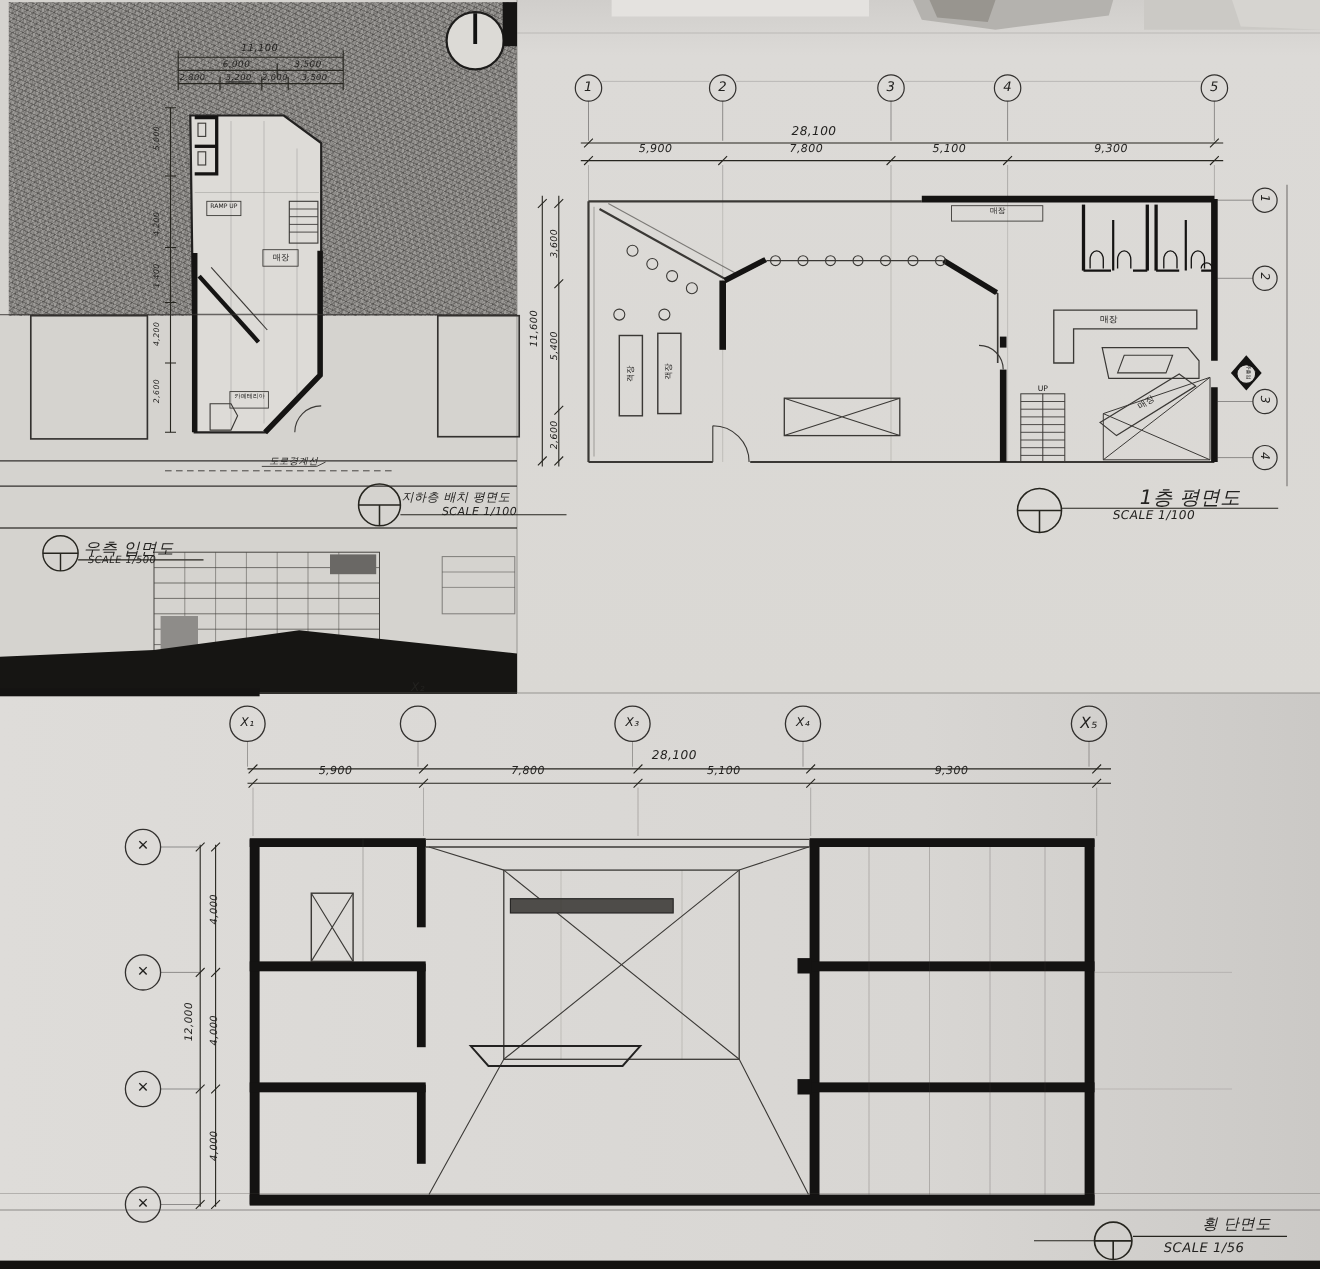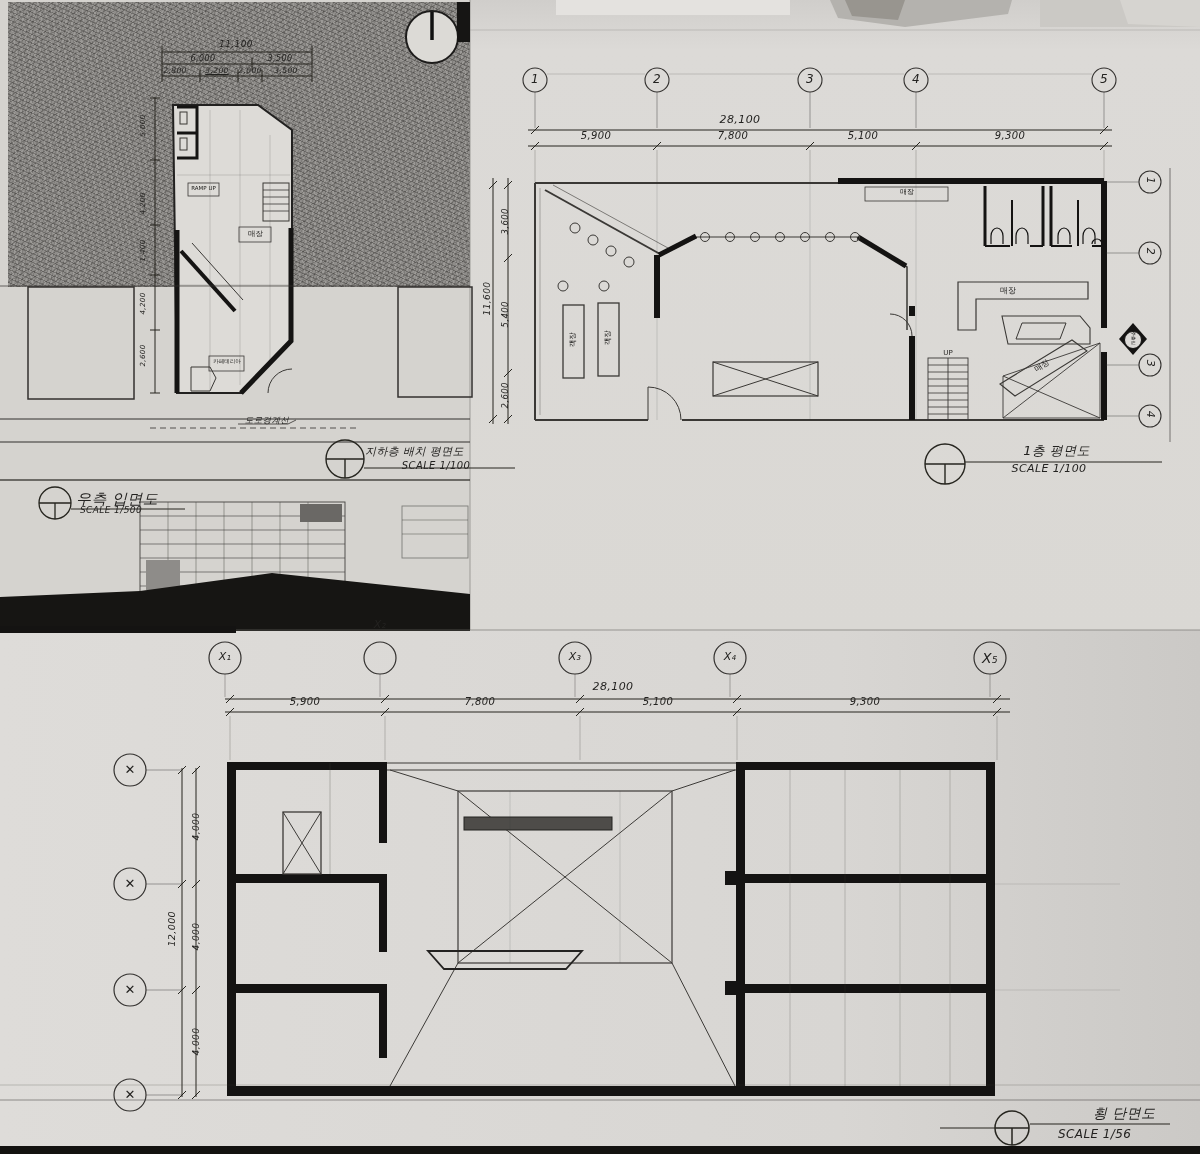--- a/index.html
+++ b/index.html
@@ -275,21 +275,21 @@
     <g fill="none" stroke="#26251f" stroke-width="1.5">
       <circle cx="1012" cy="1128" r="17"></circle>
       <path d="M995,1128 H1029 M1012,1128 V1145"></path>
       <path d="M940,1128 H995" stroke-width="1"></path>
       <line x1="1030" y1="1124" x2="1170" y2="1124" stroke-width="1.2"></line>
     </g>
     <rect x="0" y="1146" width="1200" height="8" fill="#131210"></rect>
   </svg>
 
   <div class="lbl hand" style="left:196px;top:40px;width:80px;font-size:9px;">11,100</div>
-  <div class="lbl hand" style="left:172px;top:55px;width:62px;font-size:8px;">6,000</div>
+  <div class="lbl hand" style="left:184px;top:55px;width:62px;font-size:8px;">6,000</div>
   <div class="lbl hand" style="left:249px;top:55px;width:62px;font-size:8px;">3,500</div>
   <div class="lbl hand" style="left:153px;top:67px;width:44px;font-size:7.5px;">2,800</div>
   <div class="lbl hand" style="left:196px;top:67px;width:42px;font-size:7.5px;text-decoration:underline;">3,200</div>
   <div class="lbl hand" style="left:236px;top:67px;width:28px;font-size:7.5px;">2,000</div>
   <div class="lbl hand" style="left:262px;top:67px;width:48px;font-size:7.5px;">3,500</div>
   <div class="lbl hand rotL" style="left:118px;top:122px;width:50px;font-size:7px;">5,000</div>
   <div class="lbl hand rotL" style="left:118px;top:200px;width:50px;font-size:7px;">4,200</div>
   <div class="lbl hand rotL" style="left:118px;top:247px;width:50px;font-size:7px;">1,400</div>
   <div class="lbl hand rotL" style="left:118px;top:300px;width:50px;font-size:7px;">4,200</div>
   <div class="lbl hand rotL" style="left:118px;top:352px;width:50px;font-size:7px;">2,600</div>
@@ -321,21 +321,21 @@
   <div class="lbl rotL" style="left:553px;top:336px;width:40px;font-size:7.5px;">객장</div>
   <div class="lbl rotL" style="left:588px;top:334px;width:40px;font-size:7.5px;">객장</div>
   <div class="lbl" style="left:978px;top:287px;width:60px;font-size:8px;">매장</div>
   <div class="lbl tilt" style="left:1012px;top:362px;width:60px;font-size:8px;">매장</div>
   <div class="lbl" style="left:928px;top:350px;width:40px;font-size:7px;">UP</div>
   <div class="lbl rot90" style="left:1121px;top:336px;width:24px;font-size:4.5px;color:#111;">주출입</div>
   <div class="lbl hand rot90" style="left:1138px;top:175px;width:24px;font-size:11px;">1</div>
   <div class="lbl hand rot90" style="left:1138px;top:246px;width:24px;font-size:11px;">2</div>
   <div class="lbl hand rot90" style="left:1138px;top:358px;width:24px;font-size:11px;">3</div>
   <div class="lbl hand rot90" style="left:1138px;top:409px;width:24px;font-size:11px;">4</div>
-  <div class="lbl hand" style="left:970px;top:444px;width:120px;font-size:13px;text-align:right;">1층 평면도</div>
+  <div class="lbl hand" style="left:1022px;top:444px;width:120px;font-size:18px;text-align:center;">1층 평면도</div>
   <div class="lbl hand" style="left:999px;top:463px;width:100px;font-size:11px;">SCALE 1/100</div>
 
   <div class="lbl hand" style="left:207px;top:651px;width:36px;font-size:11px;">X₁</div>
   <div class="lbl hand" style="left:362px;top:619px;width:36px;font-size:11px;">X₂</div>
   <div class="lbl hand" style="left:557px;top:651px;width:36px;font-size:11px;">X₃</div>
   <div class="lbl hand" style="left:712px;top:651px;width:36px;font-size:11px;">X₄</div>
   <div class="lbl hand" style="left:972px;top:651px;width:36px;font-size:14px;">X₅</div>
   <div class="lbl hand" style="left:573px;top:681px;width:80px;font-size:11px;">28,100</div>
   <div class="lbl hand" style="left:270px;top:697px;width:70px;font-size:10px;">5,900</div>
   <div class="lbl hand" style="left:445px;top:697px;width:70px;font-size:10px;">7,800</div>

